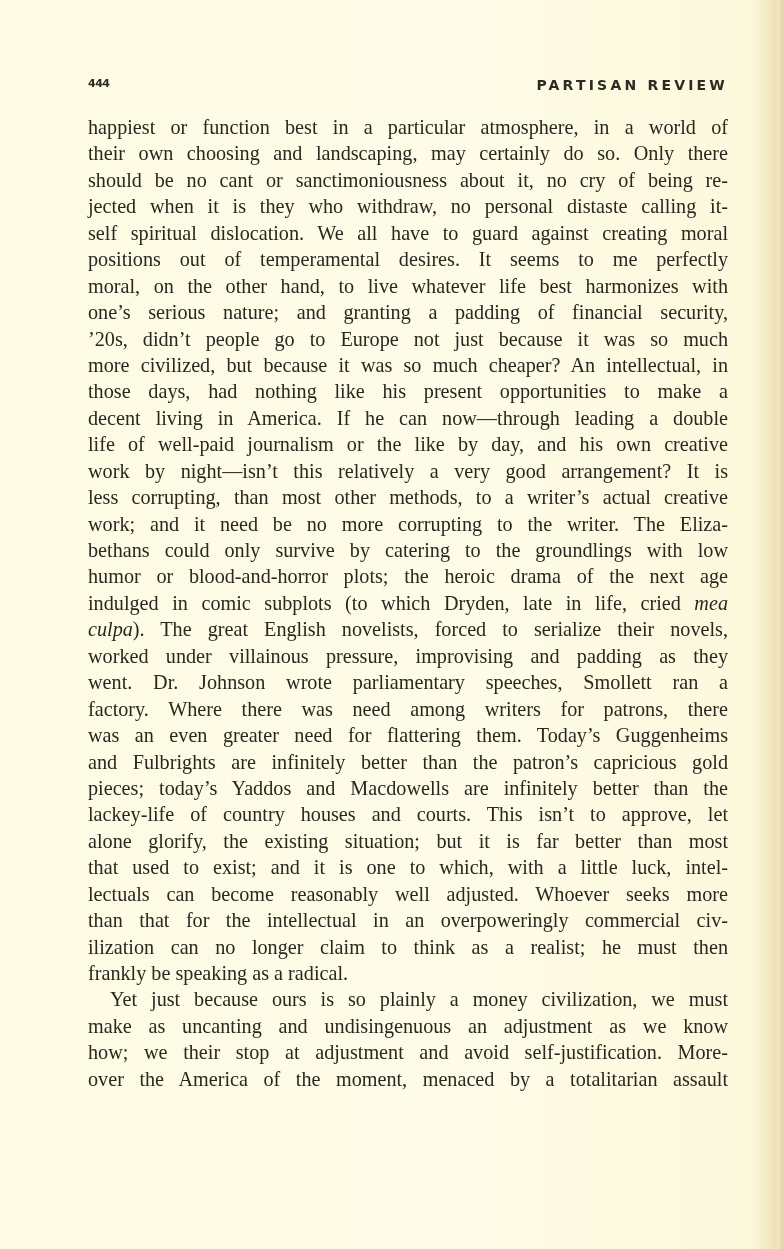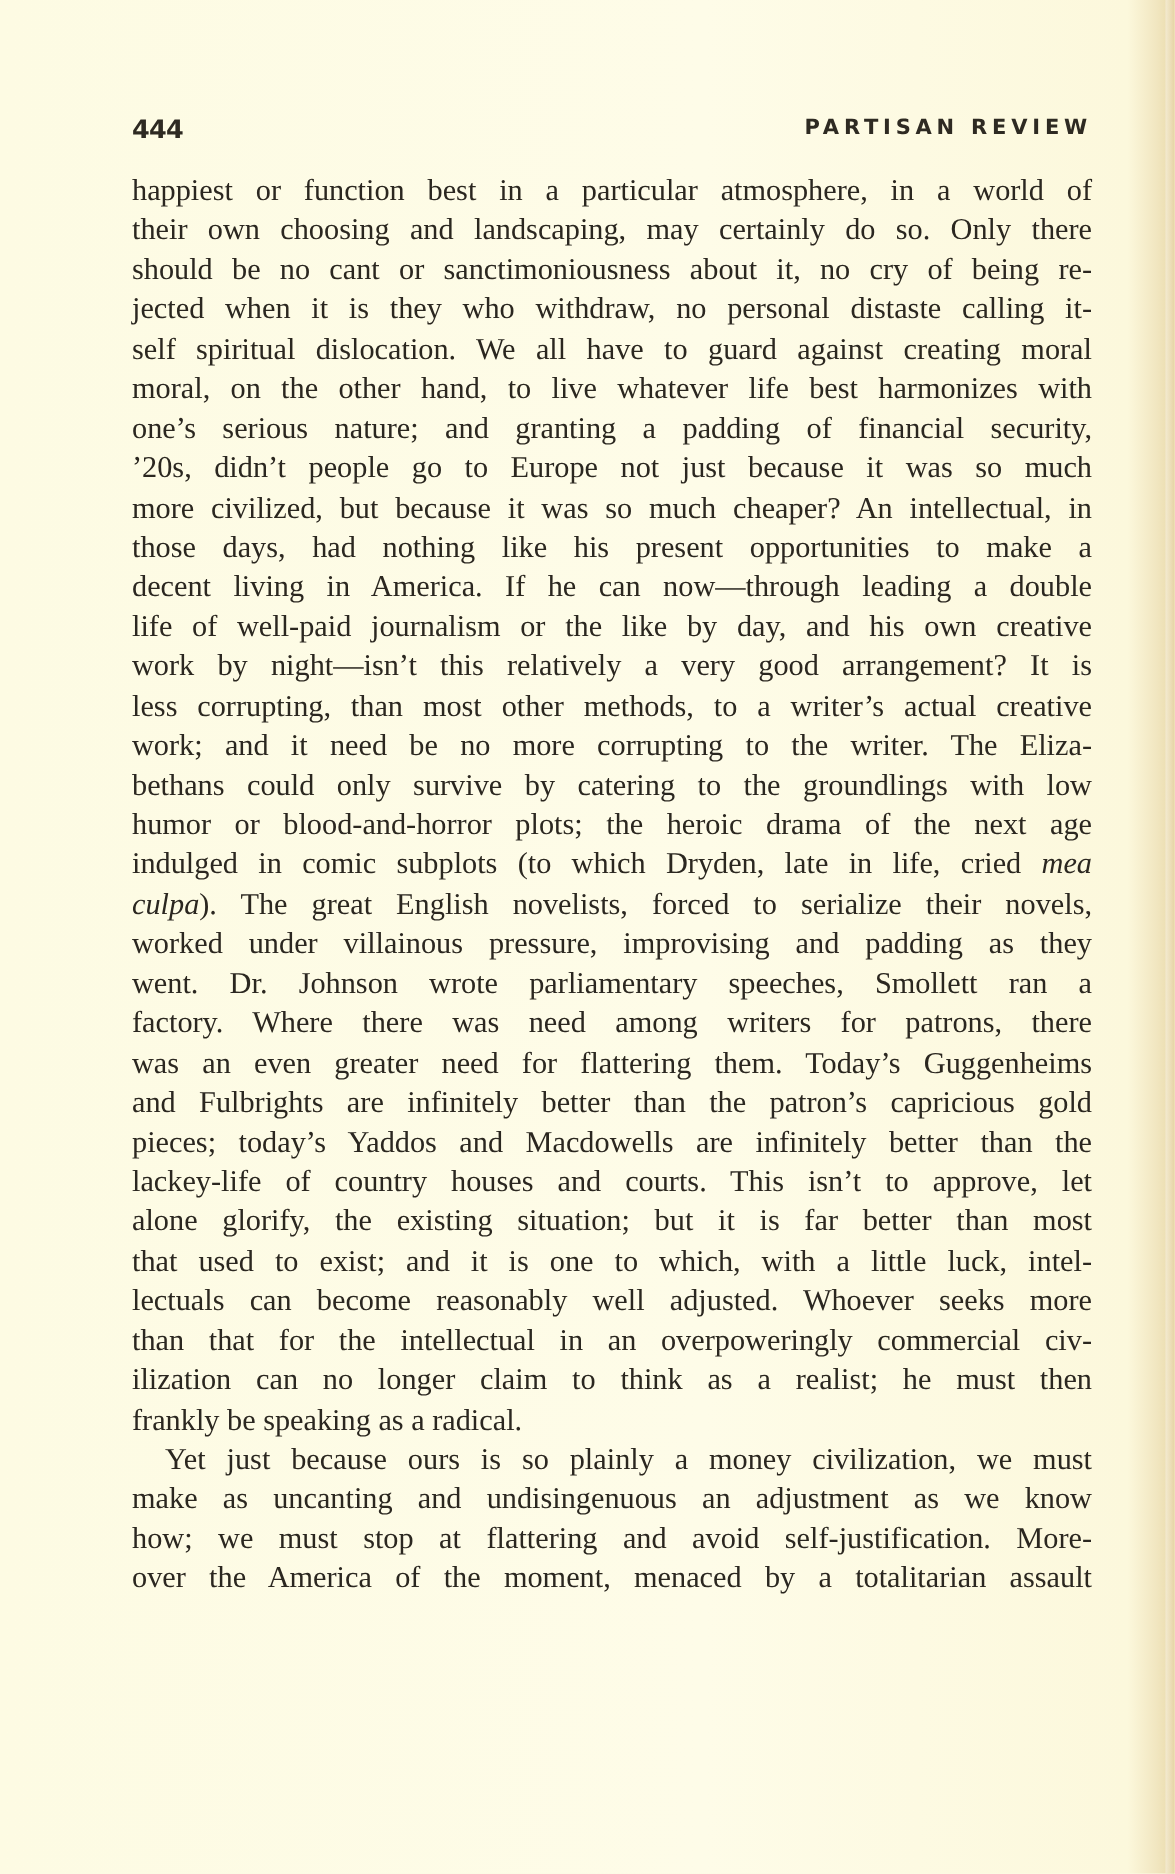--- a/index.html
+++ b/index.html
@@ -15,21 +15,21 @@
   .edge {
     position: absolute; right: 0; top: 0; width: 6px; height: 1249px;
     background: linear-gradient(90deg, #f3ead0, #e6d4a4);
   }
   .header {
     position: absolute; left: 88px; top: 77px; width: 640px; height: 22px;
     font-family: "DejaVu Sans", sans-serif; color: #2e2a22;
   }
   .folio {
     position: absolute; left: 0; top: 0;
-    font-size: 17px; font-weight: bold; letter-spacing: -0.5px;
+    font-size: 11px; font-weight: bold; letter-spacing: -0.5px;
   }
   .running-head {
     position: absolute; right: 0; top: 0;
     font-size: 14px; letter-spacing: 3.2px; font-weight: bold;
   }
   .text {
     position: absolute; left: 88px; top: 114px; width: 640px;
     font-family: "Liberation Serif", serif; font-size: 20.2px;
     line-height: 26.45px; color: #2b2720;
   }
@@ -51,20 +51,21 @@
     <span class="folio">444</span>
     <span class="running-head">PARTISAN REVIEW</span>
   </div>
 
   <div class="text">
     <span class="line">happiest or function best in a particular atmosphere, in a world of</span>
     <span class="line">their own choosing and landscaping, may certainly do so. Only there</span>
     <span class="line">should be no cant or sanctimoniousness about it, no cry of being re-</span>
     <span class="line">jected when it is they who withdraw, no personal distaste calling it-</span>
     <span class="line">self spiritual dislocation. We all have to guard against creating moral</span>
+    <span class="line">positions out of temperamental desires. It seems to me perfectly</span>
     <span class="line">moral, on the other hand, to live whatever life best harmonizes with</span>
     <span class="line">one’s serious nature; and granting a padding of financial security,</span>
     <span class="line">’20s, didn’t people go to Europe not just because it was so much</span>
     <span class="line">more civilized, but because it was so much cheaper? An intellectual, in</span>
     <span class="line">those days, had nothing like his present opportunities to make a</span>
     <span class="line">decent living in America. If he can now—through leading a double</span>
     <span class="line">life of well-paid journalism or the like by day, and his own creative</span>
     <span class="line">work by night—isn’t this relatively a very good arrangement? It is</span>
     <span class="line">less corrupting, than most other methods, to a writer’s actual creative</span>
     <span class="line">work; and it need be no more corrupting to the writer. The Eliza-</span>
@@ -80,16 +81,16 @@
     <span class="line">pieces; today’s Yaddos and Macdowells are infinitely better than the</span>
     <span class="line">lackey-life of country houses and courts. This isn’t to approve, let</span>
     <span class="line">alone glorify, the existing situation; but it is far better than most</span>
     <span class="line">that used to exist; and it is one to which, with a little luck, intel-</span>
     <span class="line">lectuals can become reasonably well adjusted. Whoever seeks more</span>
     <span class="line">than that for the intellectual in an overpoweringly commercial civ-</span>
     <span class="line">ilization can no longer claim to think as a realist; he must then</span>
     <span class="line last">frankly be speaking as a radical.</span>
     <span class="line indent">Yet just because ours is so plainly a money civilization, we must</span>
     <span class="line">make as uncanting and undisingenuous an adjustment as we know</span>
-    <span class="line">how; we must stop at flattering and avoid self-justification. More-</span>
+    <span class="line">how; we their stop at adjustment and avoid self-justification. More-</span>
     <span class="line">over the America of the moment, menaced by a totalitarian assault</span>
   </div>
 </div>
 
 </body></html>

